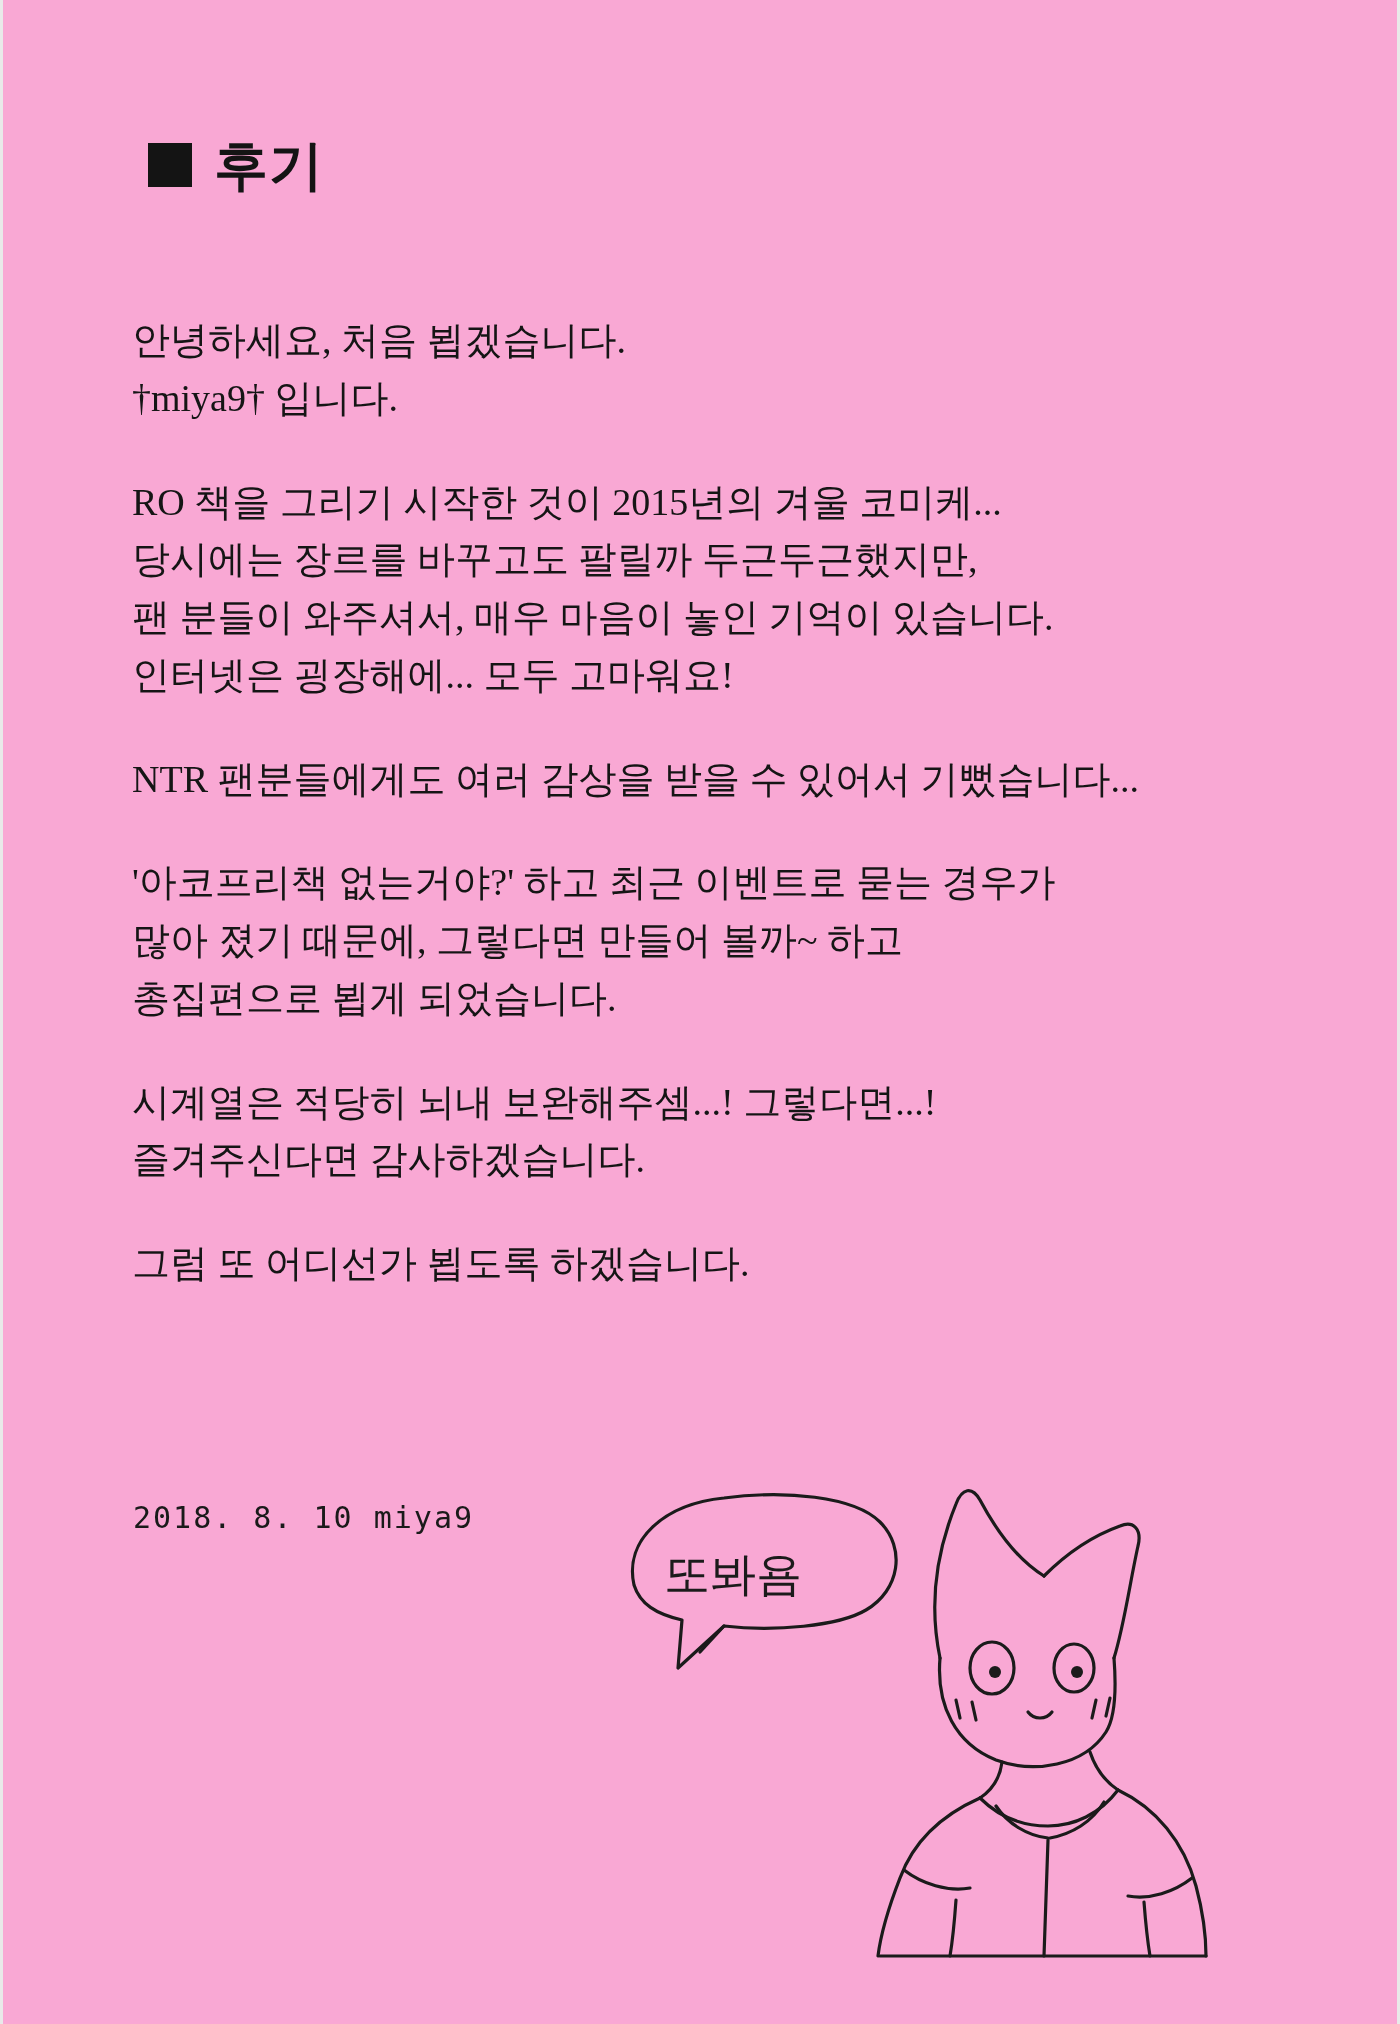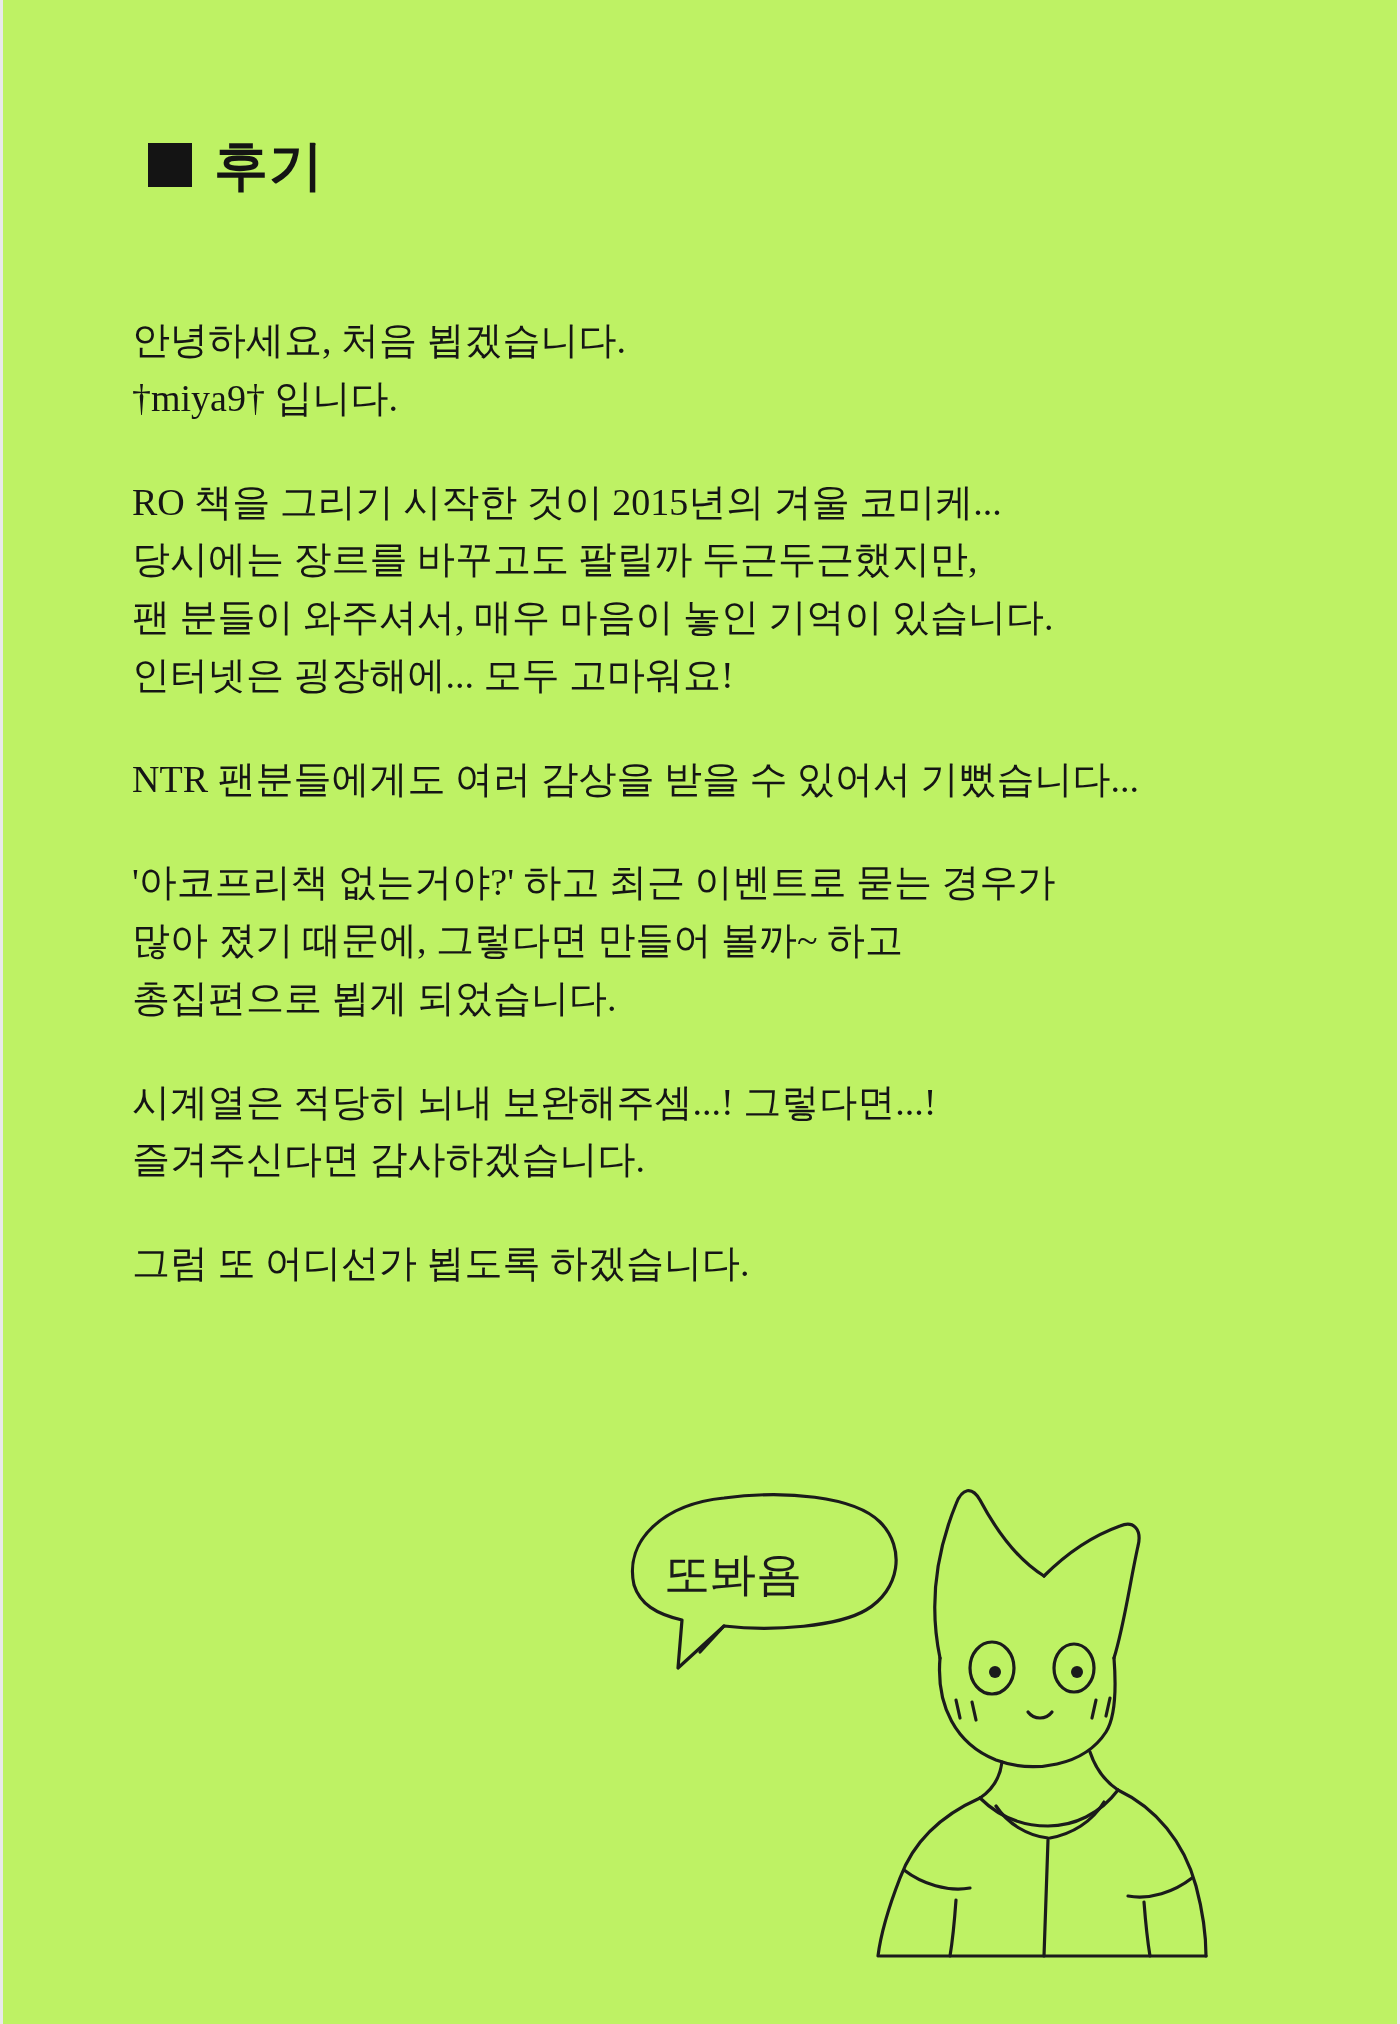--- a/index.html
+++ b/index.html
@@ -13,21 +13,21 @@
     position: relative;
     font-family: "Liberation Serif", serif;
     color: #111111;
     overflow: hidden;
   }
 
   
   .page {
     position: absolute;
     inset: 0;
-    background: #bef264;
+    background: #f9a8d4;
   }
   .edge-left, .edge-right {
     position: absolute;
     top: 0;
     bottom: 0;
     width: 3px;
     background: #e9e9e9;
   }
   .edge-left { left: 0; }
   .edge-right { right: 0; }
@@ -140,20 +140,21 @@
       <div class="line">시계열은 적당히 뇌내 보완해주셈...! 그렇다면...!</div>
       <div class="line">즐겨주신다면 감사하겠습니다.</div>
     </div>
 
     <div class="para">
       <div class="line">그럼 또 어디선가 뵙도록 하겠습니다.</div>
     </div>
 
   </div>
 
+  <div class="signature">2018. 8. 10  miya9</div>
 
   <div class="doodle">
     <svg viewBox="0 0 620 560" width="620" height="560" aria-hidden="true">
       <g fill="none" stroke="#1b1b1b" stroke-width="3.2" stroke-linecap="round" stroke-linejoin="round">
 
         <path d="M30 185 C20 140, 60 104, 120 98 C180 90, 250 96, 276 122
                  C302 148, 296 190, 262 210 C235 226, 170 232, 120 226
                  L74 268 L78 220 C52 214, 36 204, 30 185 Z"></path>
 
         <path d="M120 226 L96 252"></path>

